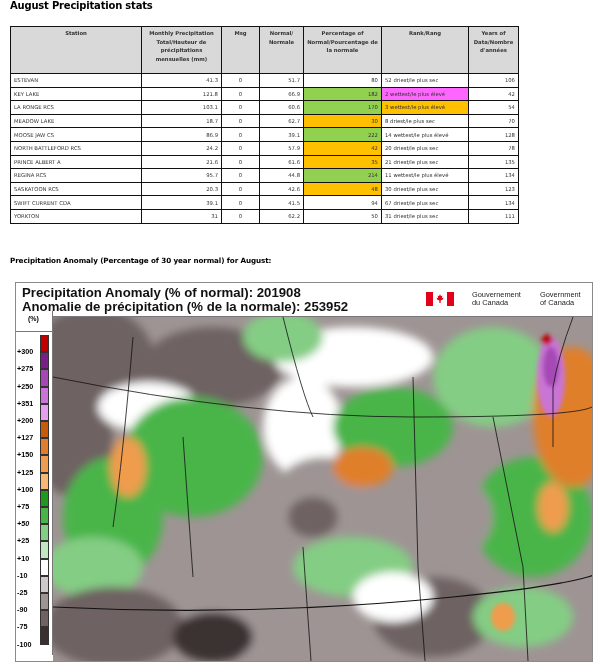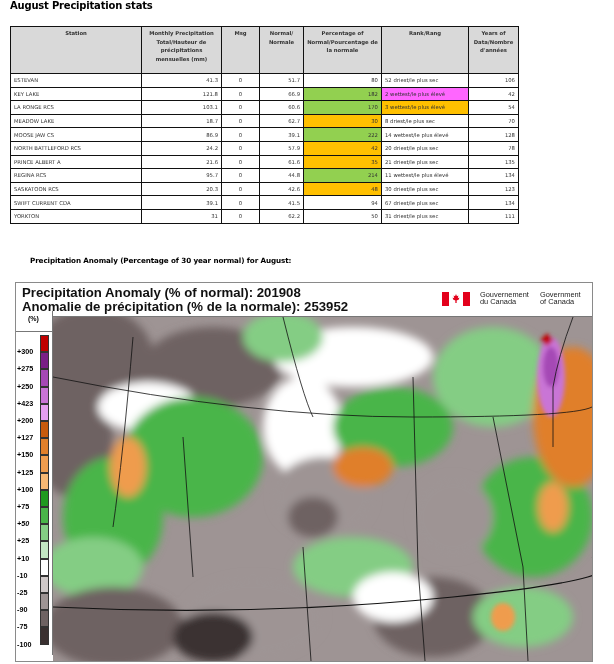--- a/index.html
+++ b/index.html
@@ -7,25 +7,25 @@
   .h1 { position:absolute; left:10px; top:0px; font-size:10px; font-weight:bold; font-family:"DejaVu Sans", sans-serif; letter-spacing:-0.2px; }
   table.stats { position:absolute; left:10px; top:26px; border-collapse:collapse; font-family:"DejaVu Sans", sans-serif; }
   table.stats th { background:#d9d9d9; font-size:5.3px; font-weight:bold; color:#333; border:1px solid #111; vertical-align:top; padding:2px 2px 0 2px; line-height:8.5px; height:44px; text-align:center; }
   table.stats td { font-size:5.3px; color:#333; border:1px solid #111; height:12.6px; padding:0 3px; line-height:12px; }
   td.num { text-align:right; }
   td.ctr { text-align:center; }
   td.lft { text-align:left; }
   .c-green { background:#92d050; }
   .c-orange { background:#ffc000; }
   .c-pink { background:#ff66ff; }
-  .h2 { position:absolute; left:10px; top:256px; font-size:7.2px; font-weight:bold; font-family:"DejaVu Sans", sans-serif; letter-spacing:-0.1px;margin-left:20px; }
+  .h2 { position:absolute; left:10px; top:256px; font-size:7.2px; font-weight:bold; font-family:"DejaVu Sans", sans-serif; letter-spacing:-0.1px; }
   .mapframe { position:absolute; left:15px; top:282px; width:576px; height:378px; border:1px solid #8a8a8a; background:#fff; overflow:hidden; }
   .maptitle { position:absolute; left:6px; top:3px; font-size:13.2px; font-weight:bold; line-height:14px; color:#111; font-family:"Liberation Sans", sans-serif; }
   .titlerule { position:absolute; left:0; top:33px; width:576px; height:1px; background:#777; }
-  .gc { position:absolute; right:6px; top:8px; display:flex; align-items:flex-start; gap:10px; }
+  .gc { position:absolute; right:6px; top:8px; display:flex; align-items:center; gap:18px; }
   .flag { width:28px; height:14px; display:flex; margin-top:1px; }
   .flag .r { width:7px; background:#e3001b; }
   .flag .w { width:14px; background:#fff; position:relative; }
   .flag .w::after { content:""; position:absolute; left:3px; top:2px; width:8px; height:9px; background:#e3001b; clip-path:polygon(50% 0,62% 25%,80% 18%,72% 48%,92% 40%,86% 62%,58% 72%,58% 100%,42% 100%,42% 72%,14% 62%,8% 40%,28% 48%,20% 18%,38% 25%); }
   .gtxt { font-size:7.4px; line-height:7.2px; color:#222; font-family:"Liberation Sans", sans-serif; }
   .legend { position:absolute; left:0; top:28px; width:36px; height:344px; border-right:1px solid #777; background:#fff; }
   .legend .unit { position:absolute; left:12px; top:4px; font-size:7px; font-weight:bold; }
   .legend .unitrule { position:absolute; left:0; top:20px; width:36px; height:1px; background:#777; }
   .lg-row { position:absolute; left:0; width:36px; height:17.2px; }
   .lg-sw { position:absolute; right:3px; top:0; width:9px; height:17.2px; border:0.5px solid #333; box-sizing:border-box; }
@@ -181,21 +181,21 @@
         <div class="lg-row" style="top: 41.2px;">
           <div class="lg-sw" style="background: rgb(122, 31, 134);"></div>
           <div class="lg-lb">+275</div>
         </div>
         <div class="lg-row" style="top: 58.4px;">
           <div class="lg-sw" style="background: rgb(165, 72, 181);"></div>
           <div class="lg-lb">+250</div>
         </div>
         <div class="lg-row" style="top: 75.6px;">
           <div class="lg-sw" style="background: rgb(201, 116, 214);"></div>
-          <div class="lg-lb">+423</div>
+          <div class="lg-lb">+351</div>
         </div>
         <div class="lg-row" style="top: 92.8px;">
           <div class="lg-sw" style="background: rgb(229, 158, 240);"></div>
           <div class="lg-lb">+200</div>
         </div>
         <div class="lg-row" style="top: 110px;">
           <div class="lg-sw" style="background: rgb(200, 90, 12);"></div>
           <div class="lg-lb">+127</div>
         </div>
         <div class="lg-row" style="top: 127.2px;">

